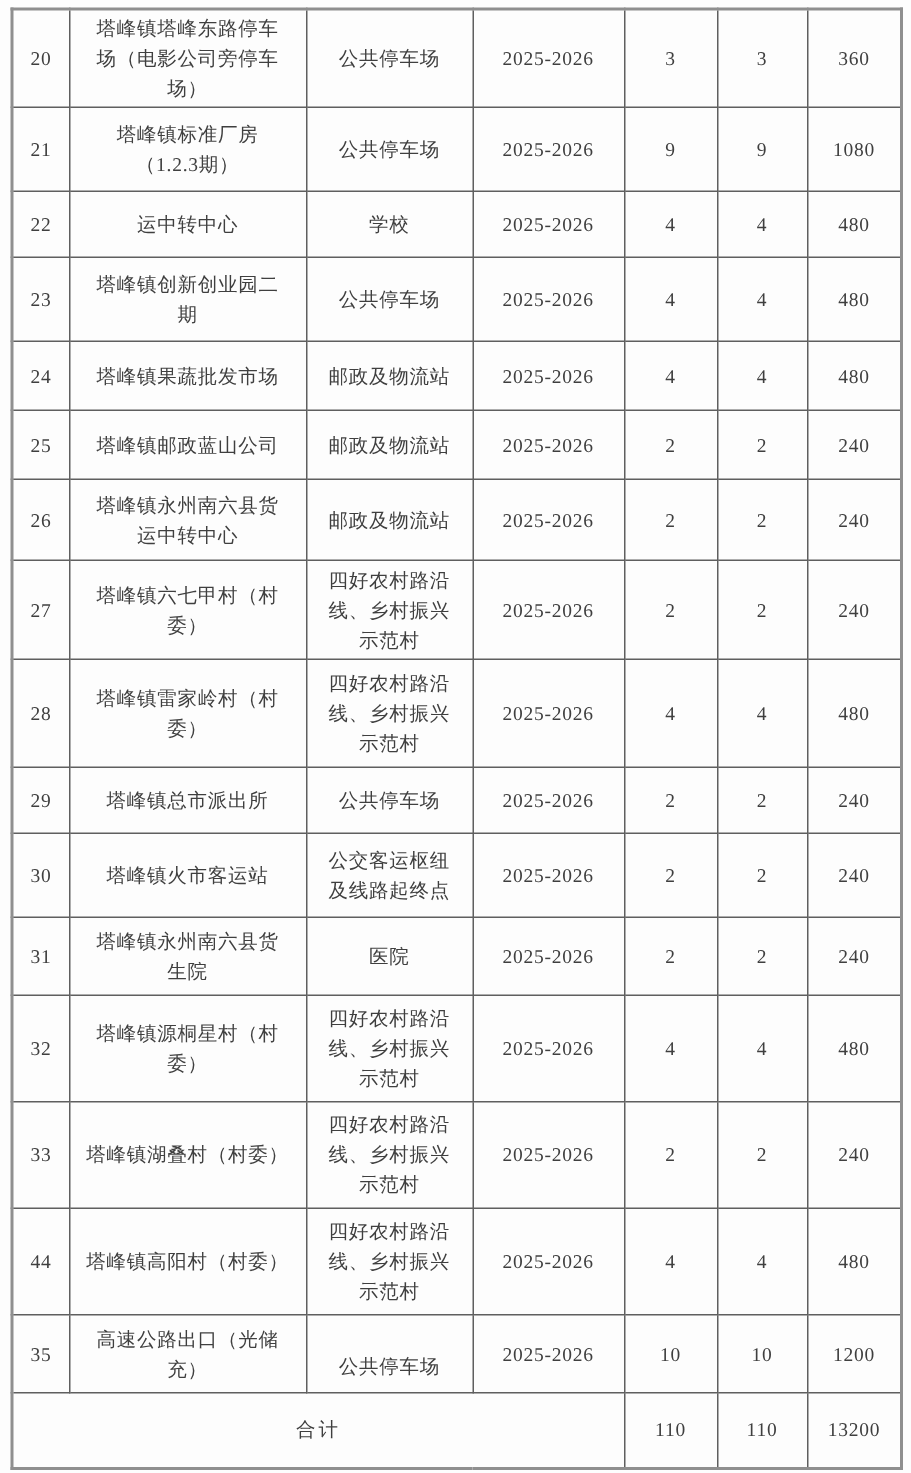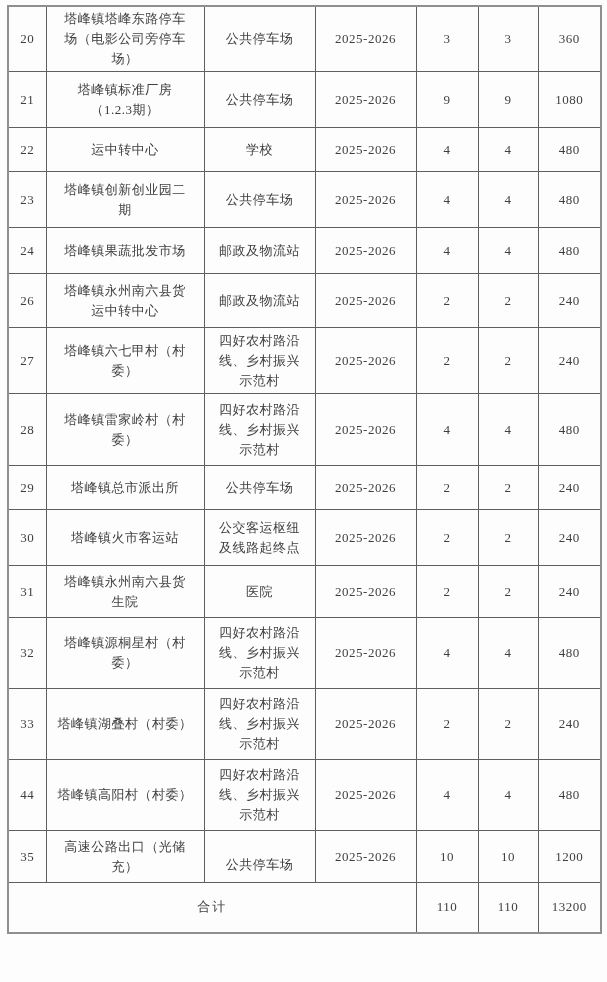--- a/index.html
+++ b/index.html
@@ -119,20 +119,29 @@
         </tr>
         <tr style="height: 46px;">
           <td class="num-cell">24</td>
           <td class="name-cell">塔峰镇果蔬批发市场</td>
           <td class="cat-cell">邮政及物流站</td>
           <td class="year-cell">2025-2026</td>
           <td class="count-cell">4</td>
           <td class="count-cell">4</td>
           <td class="amount-cell">480</td>
         </tr>
+        <tr style="height: 46px;">
+          <td class="num-cell">25</td>
+          <td class="name-cell">塔峰镇邮政蓝山公司</td>
+          <td class="cat-cell">邮政及物流站</td>
+          <td class="year-cell">2025-2026</td>
+          <td class="count-cell">2</td>
+          <td class="count-cell">2</td>
+          <td class="amount-cell">240</td>
+        </tr>
         <tr style="height: 54px;">
           <td class="num-cell">26</td>
           <td class="name-cell">塔峰镇永州南六县货
 运中转中心</td>
           <td class="cat-cell">邮政及物流站</td>
           <td class="year-cell">2025-2026</td>
           <td class="count-cell">2</td>
           <td class="count-cell">2</td>
           <td class="amount-cell">240</td>
         </tr>

